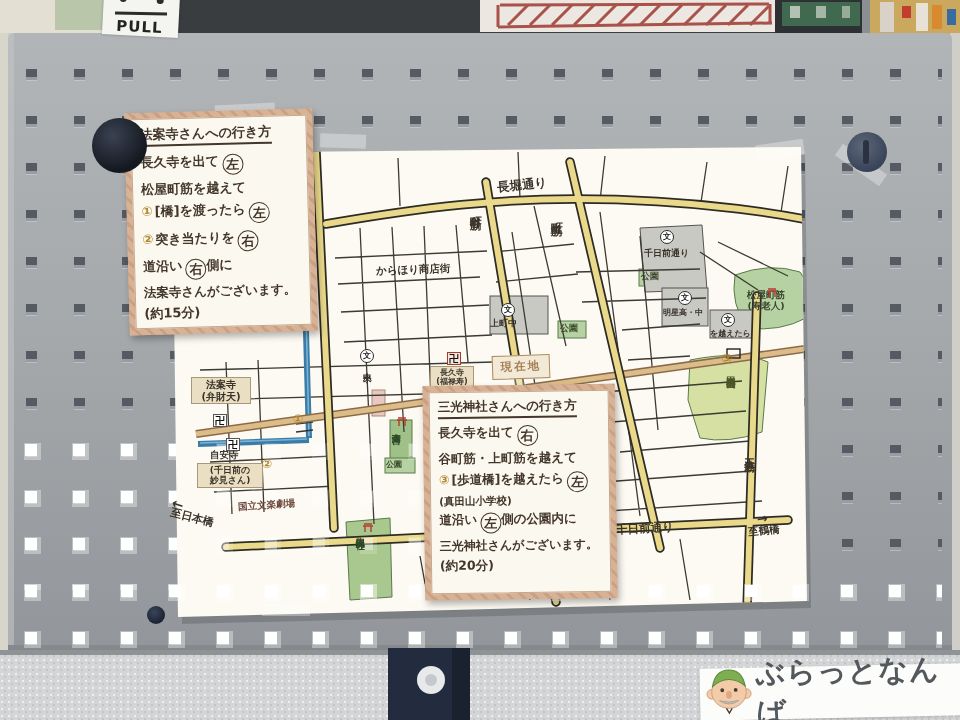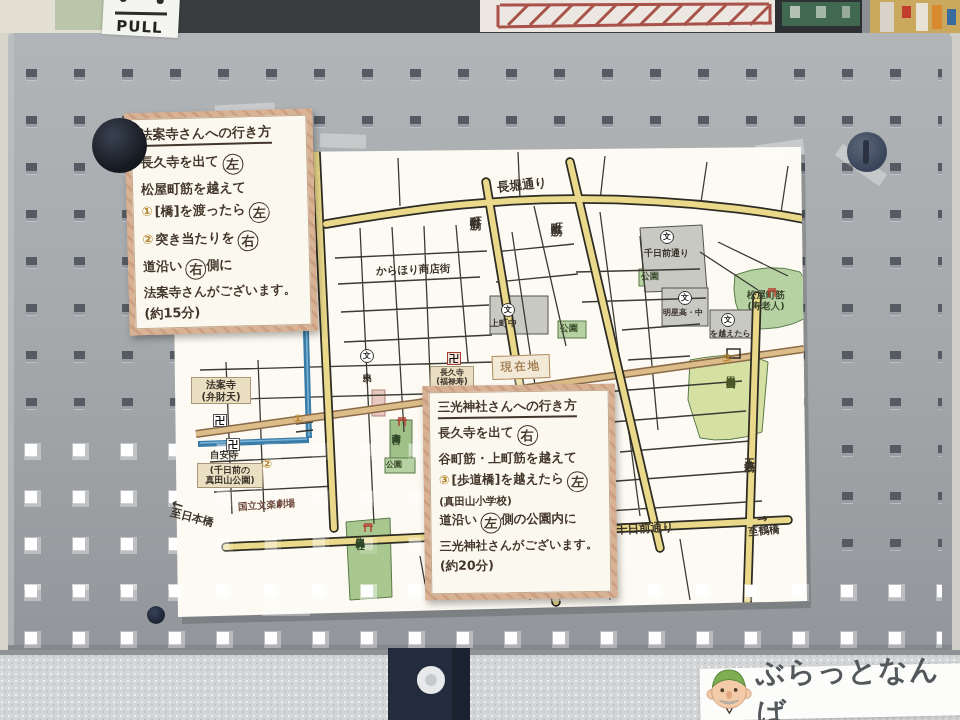--- a/index.html
+++ b/index.html
@@ -211,21 +211,21 @@
   <div class="ml" style="left:376px;top:263px;font-size:10.5px;transform:rotate(-2deg)">からほり商店街</div>
 
   <div class="ml" style="left:492px;top:355px;width:58px;height:24px;border:1.5px solid #b08a5e;background:#f2ead6;color:#a5825a;font-size:11.5px;letter-spacing:2px;text-align:center;line-height:21px;transform:rotate(-2deg)">現在地</div>
 
   <div class="ml tanbox" style="left:191px;top:377px;width:60px;font-size:10px">法案寺
 (弁財天)</div>
   <div class="manji" style="left:213px;top:414px">卍</div>
   <div class="manji" style="left:226px;top:438px">卍</div>
   <div class="ml" style="left:210px;top:450px;font-size:9.5px">自安寺</div>
   <div class="ml tanbox" style="left:197px;top:463px;width:66px;font-size:9px">(千日前の
-真田山公園)</div>
+妙見さん)</div>
   <div class="manji red" style="left:447px;top:352px">卍</div>
   <div class="ml tanbox" style="left:430px;top:366px;width:44px;font-size:8px">長久寺
 (福禄寿)</div>
   <div class="ml v" style="left:391px;top:426px;font-size:9px;color:#2f4828">高津宮</div>
   <div class="ml v" style="left:355px;top:530px;font-size:9px;color:#2f4828">生国魂神社</div>
   <div class="ml" style="left:733px;top:290px;width:66px;font-size:9.5px;color:#37422c;text-align:center">松屋町筋
 (寿老人)</div>
 
   <div class="torii" style="left:396px;top:412px"><svg width="12" height="10">
           <path d="M1,3 H11 M2,1 H10 M3,3 V9 M9,3 V9" stroke="#b33c2e" stroke-width="1.4" fill="none"></path>

